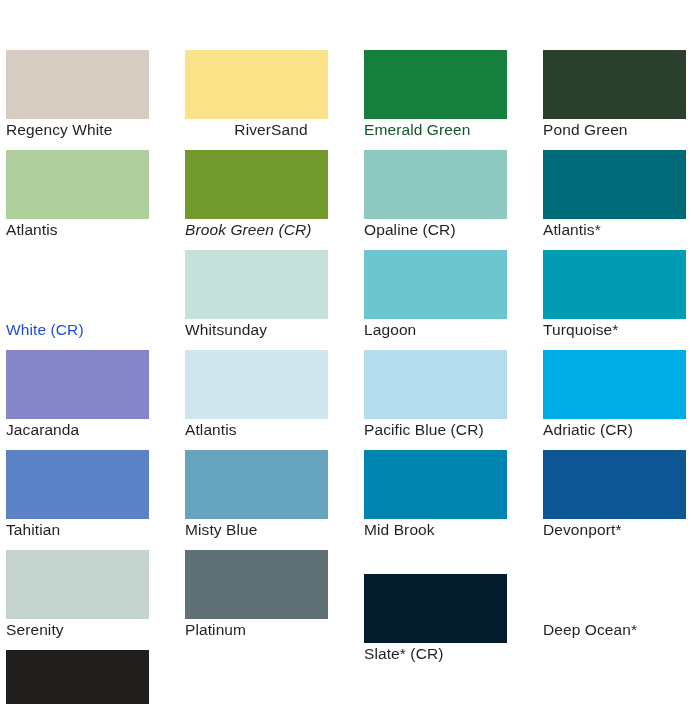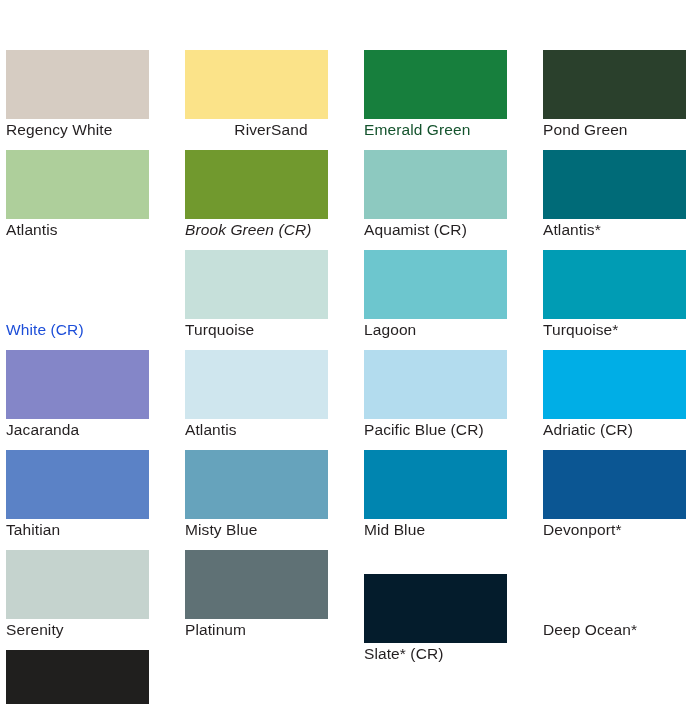--- a/index.html
+++ b/index.html
@@ -78,33 +78,33 @@
     <div class="cell" style="left: 0px; top: 100px;">
       <div class="swatch" title="Opaline" style="background: rgb(174, 207, 155);"></div>
       <div class="label" style="color: rgb(35, 31, 32);">Atlantis</div>
     </div>
     <div class="cell" style="left: 179px; top: 100px; font-style: italic;">
       <div class="swatch" title="Brook Green (CR)" style="background: rgb(113, 153, 46);"></div>
       <div class="label" style="color: rgb(35, 31, 32);">Brook Green (CR)</div>
     </div>
     <div class="cell" style="left: 358px; top: 100px;">
       <div class="swatch" title="Aquamist (CR)" style="background: rgb(141, 201, 192);"></div>
-      <div class="label" style="color: rgb(35, 31, 32);">Aquamist (CR)</div>
+      <div class="label" style="color: rgb(35, 31, 32);">Opaline (CR)</div>
     </div>
     <div class="cell" style="left: 537px; top: 100px;">
       <div class="swatch" title="Atlantis*" style="background: rgb(0, 107, 120);"></div>
       <div class="label" style="color: rgb(35, 31, 32);">Atlantis*</div>
     </div>
     <div class="cell" style="left: 0px; top: 200px;">
       <div class="swatch is-white" title="White (CR)" style="background: rgb(255, 255, 255);"></div>
       <div class="label" style="color: #1d4ed8;">White (CR)</div>
     </div>
     <div class="cell" style="left: 179px; top: 200px;">
       <div class="swatch" title="Whitsunday" style="background: rgb(198, 224, 218);"></div>
-      <div class="label" style="color: rgb(35, 31, 32);">Turquoise</div>
+      <div class="label" style="color: rgb(35, 31, 32);">Whitsunday</div>
     </div>
     <div class="cell" style="left: 358px; top: 200px;">
       <div class="swatch" title="Lagoon" style="background: rgb(109, 198, 206);"></div>
       <div class="label" style="color: rgb(35, 31, 32);">Lagoon</div>
     </div>
     <div class="cell" style="left: 537px; top: 200px;">
       <div class="swatch" title="Turquoise*" style="background: rgb(0, 156, 180);"></div>
       <div class="label" style="color: rgb(35, 31, 32);">Turquoise*</div>
     </div>
     <div class="cell" style="left: 0px; top: 300px;">
@@ -126,21 +126,21 @@
     <div class="cell" style="left: 0px; top: 400px;">
       <div class="swatch" title="Tahitian" style="background: rgb(91, 130, 198);"></div>
       <div class="label" style="color: rgb(35, 31, 32);">Tahitian</div>
     </div>
     <div class="cell" style="left: 179px; top: 400px;">
       <div class="swatch" title="Misty Blue" style="background: rgb(102, 163, 188);"></div>
       <div class="label" style="color: rgb(35, 31, 32);">Misty Blue</div>
     </div>
     <div class="cell" style="left: 358px; top: 400px;">
       <div class="swatch" title="Mid Blue" style="background: rgb(0, 133, 176);"></div>
-      <div class="label" style="color: rgb(35, 31, 32);">Mid Blue</div>
+      <div class="label" style="color: rgb(35, 31, 32);">Mid Brook</div>
     </div>
     <div class="cell" style="left: 537px; top: 400px;">
       <div class="swatch" title="Devonport*" style="background: rgb(11, 86, 147);"></div>
       <div class="label" style="color: rgb(35, 31, 32);">Devonport*</div>
     </div>
     <div class="cell" style="left: 0px; top: 500px;">
       <div class="swatch" title="Serenity" style="background: rgb(197, 211, 206);"></div>
       <div class="label" style="color: rgb(35, 31, 32);">Serenity</div>
     </div>
     <div class="cell" style="left: 179px; top: 500px;">

